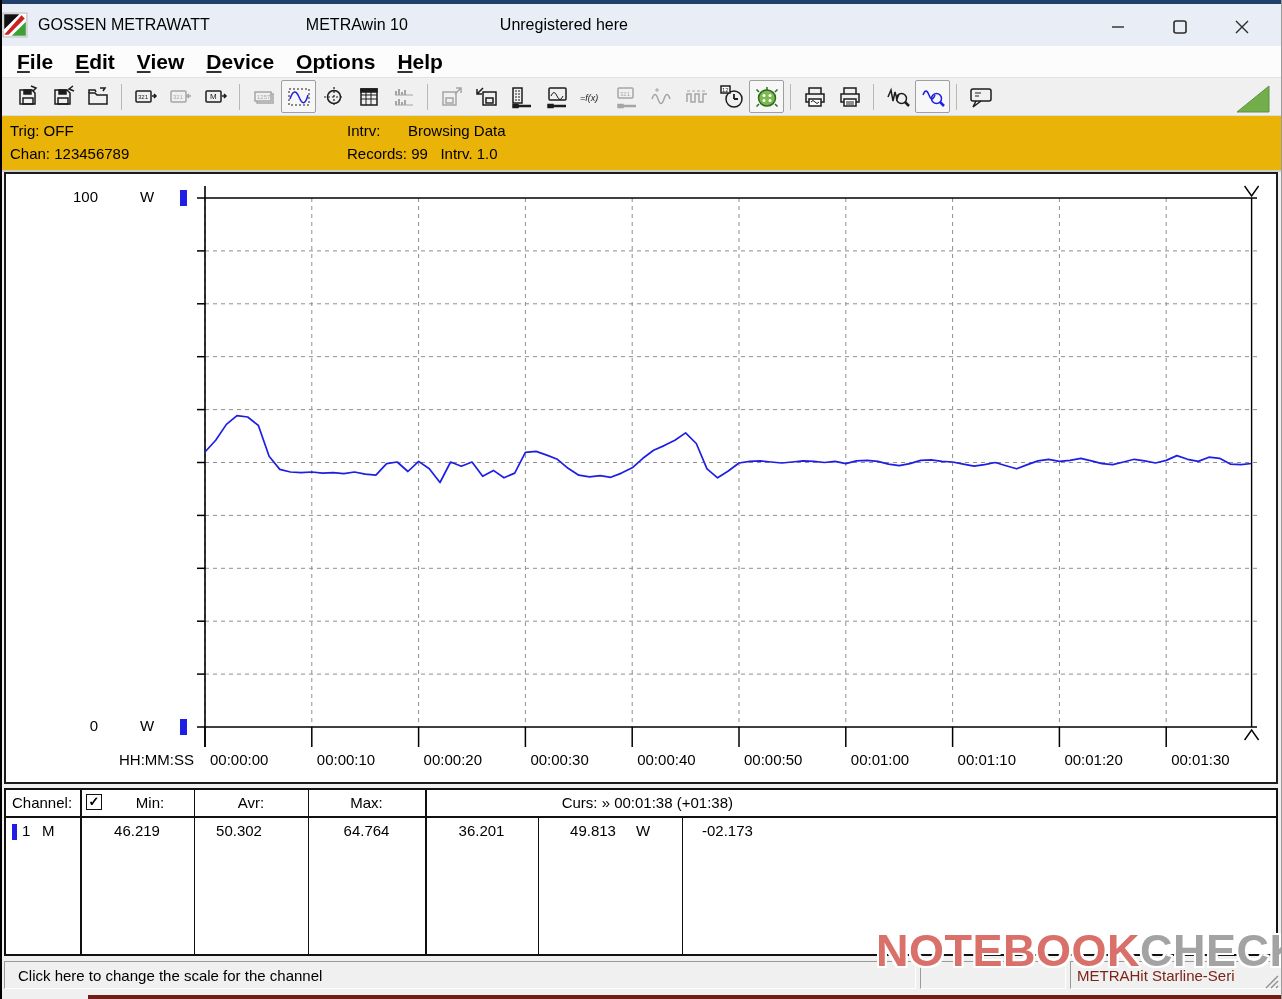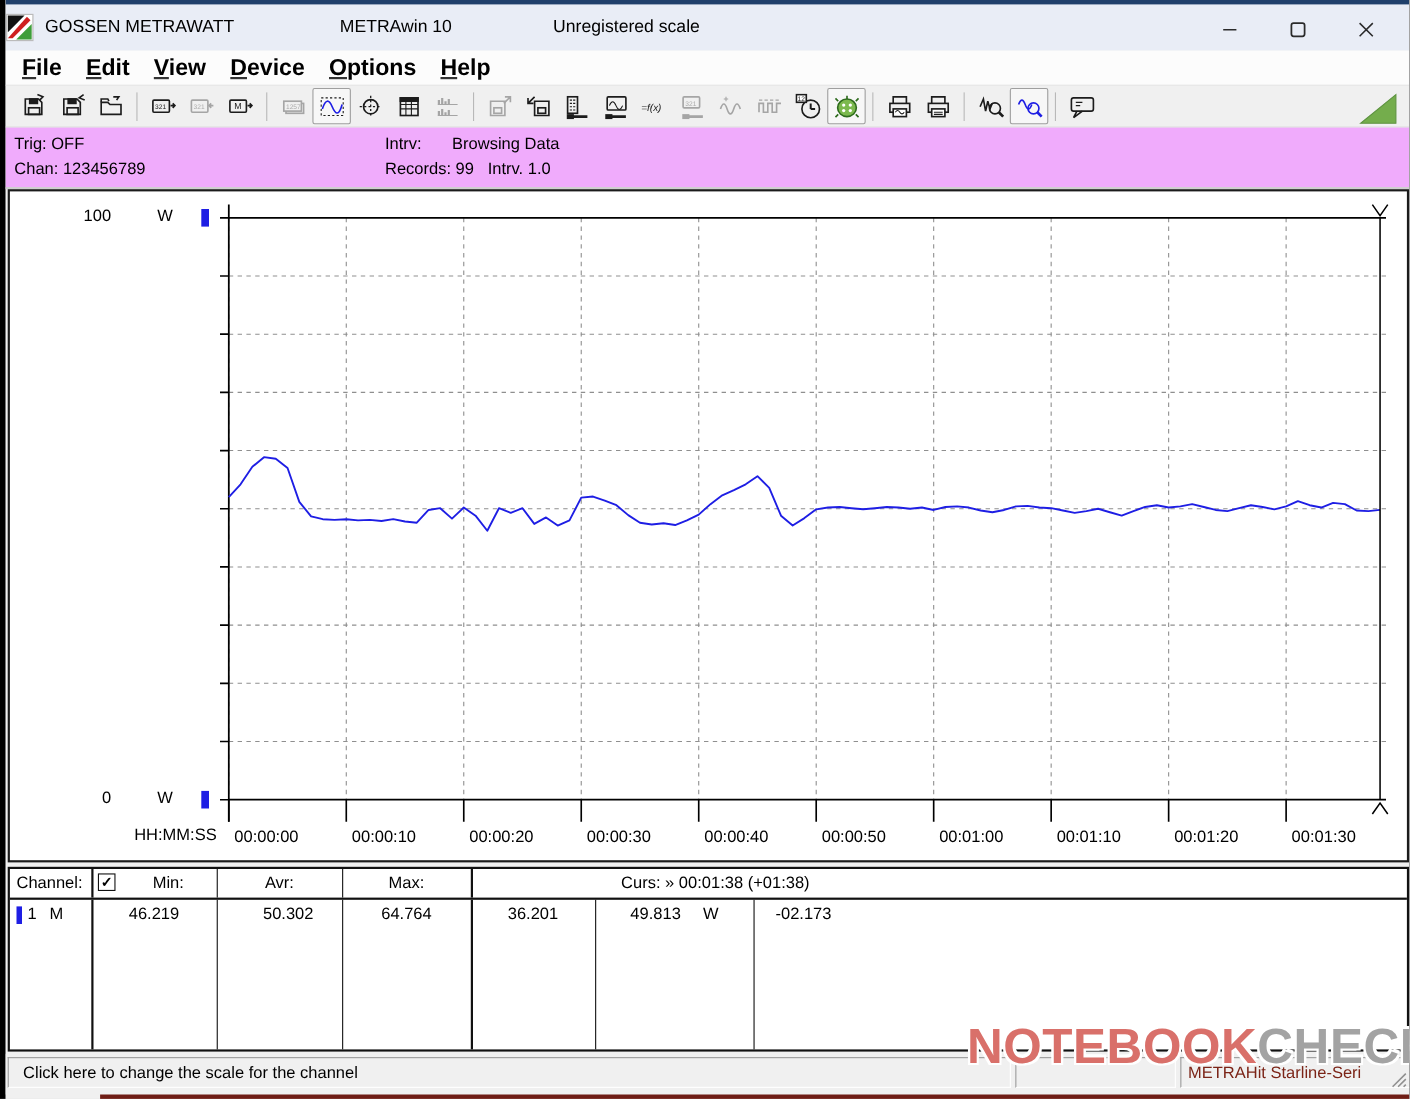--- a/index.html
+++ b/index.html
@@ -1,18 +1,18 @@
 <!DOCTYPE html>
 <html><head>
 <meta charset="utf-8">
 <style>
   html,body{margin:0;padding:0;background:#d8d8d8;}
   #win{position:relative;width:1282px;height:999px;background:#f0f0f0;overflow:hidden;
        font-family:"Liberation Sans",sans-serif;color:#000;
-       border-left:5px solid #000000;border-right:1px solid #9a9a9a;box-sizing:border-box;}
+       border-left:2px solid #000000;border-right:1px solid #9a9a9a;box-sizing:border-box;}
   
   #titlebar{position:absolute;left:0;top:0;width:100%;height:46px;background:#e9edf6;border-top:4px solid #20406b;box-sizing:border-box;display:flex;align-items:center;}
   #titlebar .brand{font-size:16px;margin-left:10px;}
   #titlebar .app{font-size:16px;margin-left:96px;}
   #titlebar .lic{font-size:16px;margin-left:92px;}
   .winbtns{position:absolute;right:8px;top:4px;display:flex;height:38px;}
   .winbtn{width:62px;height:38px;display:flex;align-items:center;justify-content:center;cursor:default;}
   
   #menubar{position:absolute;left:0;top:46px;width:100%;height:32px;background:#fcfcfc;border-bottom:1px solid #e2e2e2;display:flex;align-items:center;padding-left:4px;box-sizing:border-box;}
   .mitem{font-size:21px;padding:4px 11px;font-weight:bold;}
@@ -20,21 +20,21 @@
   
   #toolbar{position:absolute;left:0;top:78px;width:100%;height:38px;background:#f0f0f0;border-bottom:1px solid #dcdcdc;display:flex;align-items:center;padding-left:8px;box-sizing:border-box;}
   .tbtn{width:33px;height:31px;display:flex;align-items:center;justify-content:center;border:1px solid transparent;border-radius:2px;flex:0 0 auto;}
   .tbtn svg{stroke:#1c1c1c;fill:none;stroke-width:1.5;}
   .tbtn svg text{stroke:none;fill:#1c1c1c;font-family:"Liberation Sans",sans-serif;}
   .tbtn.dis{opacity:.35;}
   .tbtn.act{background:#f7f7f7;border:1px solid #9f9f9f;}
   .tsep{width:1px;height:26px;background:#b8b8b8;margin:0 6px;flex:0 0 auto;}
   #corner-tri{position:absolute;right:10px;top:6px;}
   
-  #infopanel{position:absolute;left:0;top:116px;width:100%;height:56px;background:#f0abfc;border-bottom:2px solid #cfcfcf;font-size:15px;box-sizing:border-box;}
+  #infopanel{position:absolute;left:0;top:116px;width:100%;height:56px;background:#eab308;border-bottom:2px solid #cfcfcf;font-size:15px;box-sizing:border-box;}
   #infopanel div{position:absolute;white-space:pre;}
   
   #chartpanel{position:absolute;left:2px;top:172px;width:1274px;height:612px;background:#fff;border:2px solid #1b1b1b;box-sizing:border-box;}
   #chartpanel .lbl{position:absolute;font-size:15px;}
   #chart-svg{position:absolute;left:0;top:0;}
   
   #dtable{position:absolute;left:2px;top:788px;width:1274px;height:168px;background:#fff;border:2px solid #111;box-sizing:border-box;font-size:15px;}
   #dtable .hrow{position:relative;height:26px;border-bottom:2px solid #111;}
   #dtable .brow{position:relative;height:136px;}
   .vlinea{position:absolute;top:0;bottom:0;width:2px;background:#111;}
@@ -57,21 +57,21 @@
 
   <div id="titlebar">
     <svg width="26" height="26" viewBox="0 0 24 24">
       <rect x="1" y="1" width="22" height="22" fill="#ffffff" stroke="#bbb" stroke-width="1"></rect>
       <polygon points="2,2 16,2 2,16" fill="#111"></polygon>
       <polygon points="2,21 18,3 21,6 6,21" fill="#cf1f1f"></polygon>
       <polygon points="22,9 22,22 9,22" fill="#3f9e3a"></polygon>
     </svg>
     <span class="brand">GOSSEN METRAWATT</span>
     <span class="app">METRAwin 10</span>
-    <span class="lic">Unregistered scale</span>
+    <span class="lic">Unregistered here</span>
     <div class="winbtns">
       <div class="winbtn">
         <svg width="18" height="18" viewBox="0 0 18 18">
             <line x1="3" y1="9" x2="15" y2="9" stroke="#2b2b2b" stroke-width="1.4"></line>
           </svg>
       </div>
       <div class="winbtn">
         <svg width="18" height="18" viewBox="0 0 18 18">
             <rect x="3" y="3" width="12" height="12" rx="2" fill="none" stroke="#2b2b2b" stroke-width="1.6"></rect>
           </svg>
@@ -381,21 +381,21 @@
       <div class="vlinea" style="left:419px;"></div>
       <div class="tcell" style="left:427px;width:300px;text-align:right;">Curs: » 00:01:38 (+01:38)</div>
     </div>
     <div class="brow">
       <div style="position:absolute;left:6px;top:6px;width:5px;height:16px;background:#1e1ee4;"></div>
       <div class="tcell" style="left:16px;width:14px;text-align:left;">1</div>
       <div class="tcell" style="left:36px;width:20px;text-align:left;">M</div>
       <div class="vlinea" style="left:74px;"></div>
       <div class="tcell" style="left:74px;width:114px;">46.219</div>
       <div class="vlineb" style="left:188px;"></div>
-      <div class="tcell" style="left:196px;width:114px;">50.302</div>
+      <div class="tcell" style="left:176px;width:114px;">50.302</div>
       <div class="vlineb" style="left:302px;"></div>
       <div class="tcell" style="left:302px;width:117px;">64.764</div>
       <div class="vlinea" style="left:419px;"></div>
       <div class="tcell" style="left:419px;width:113px;">36.201</div>
       <div class="vlineb" style="left:532px;"></div>
       <div class="tcell" style="left:532px;width:110px;">49.813</div>
       <div class="tcell" style="left:630px;width:30px;text-align:left;">W</div>
       <div class="vlineb" style="left:676px;"></div>
       <div class="tcell" style="left:696px;width:90px;text-align:left;">-02.173</div>
     </div>

